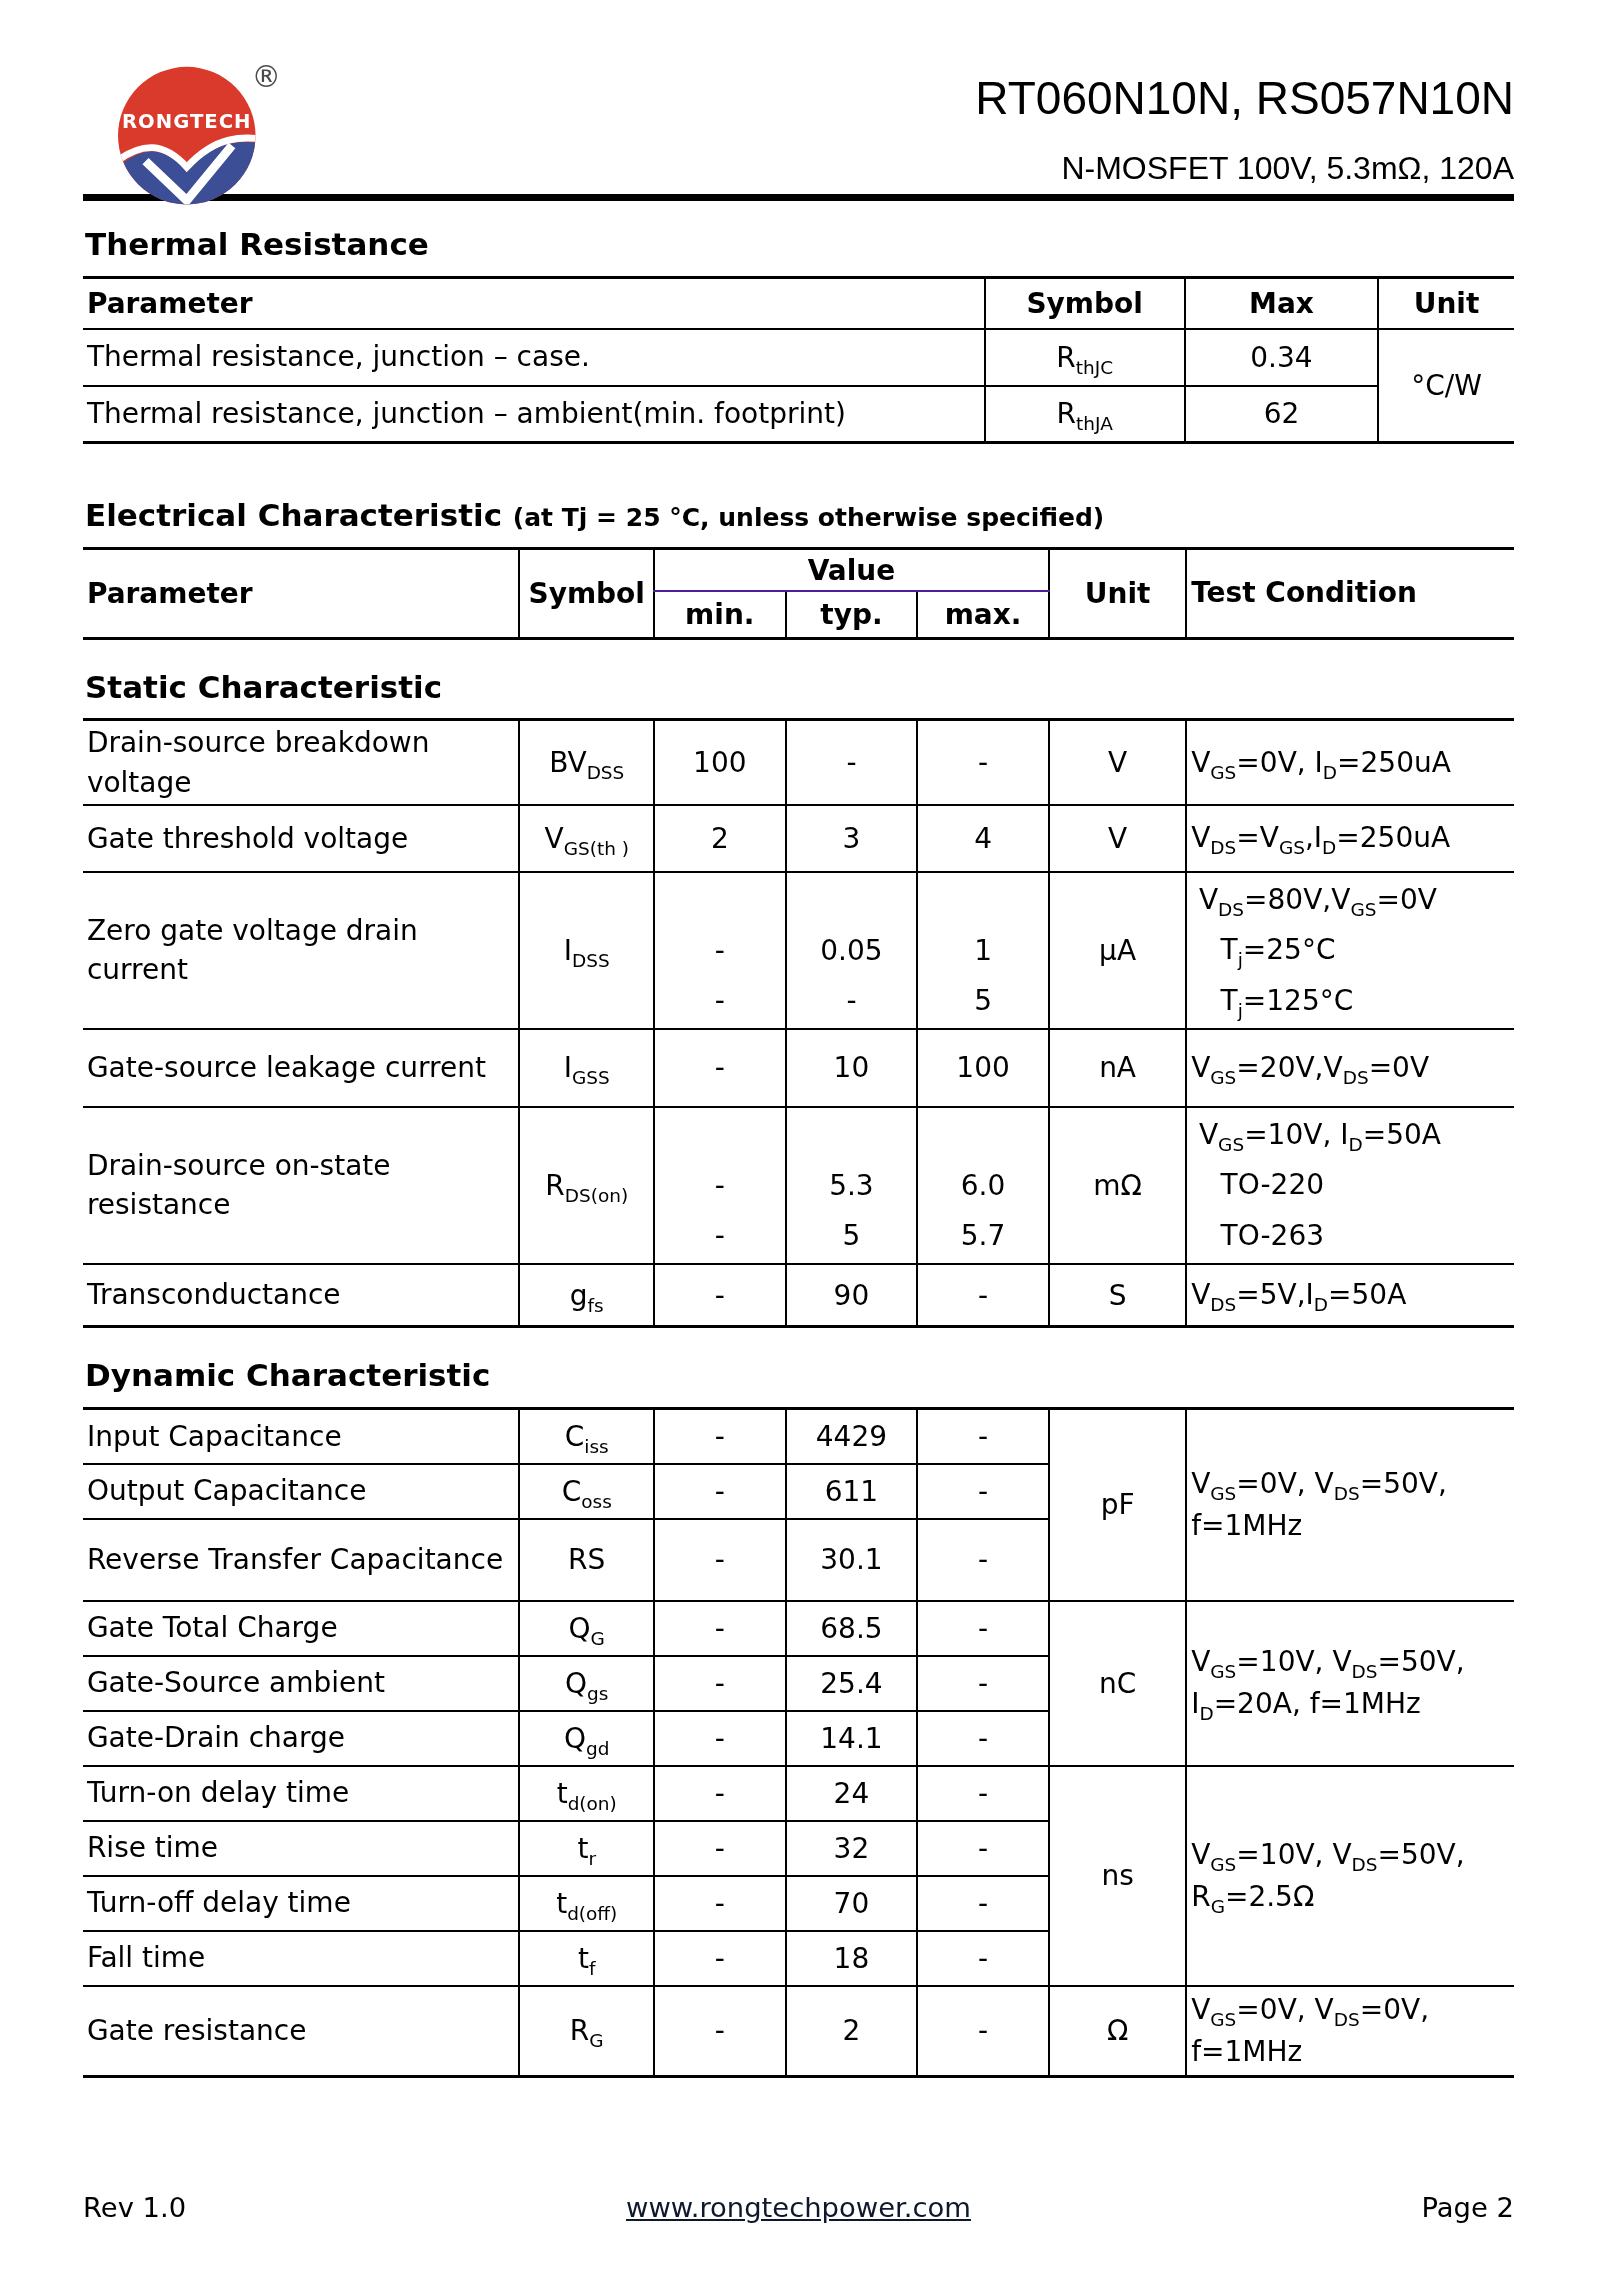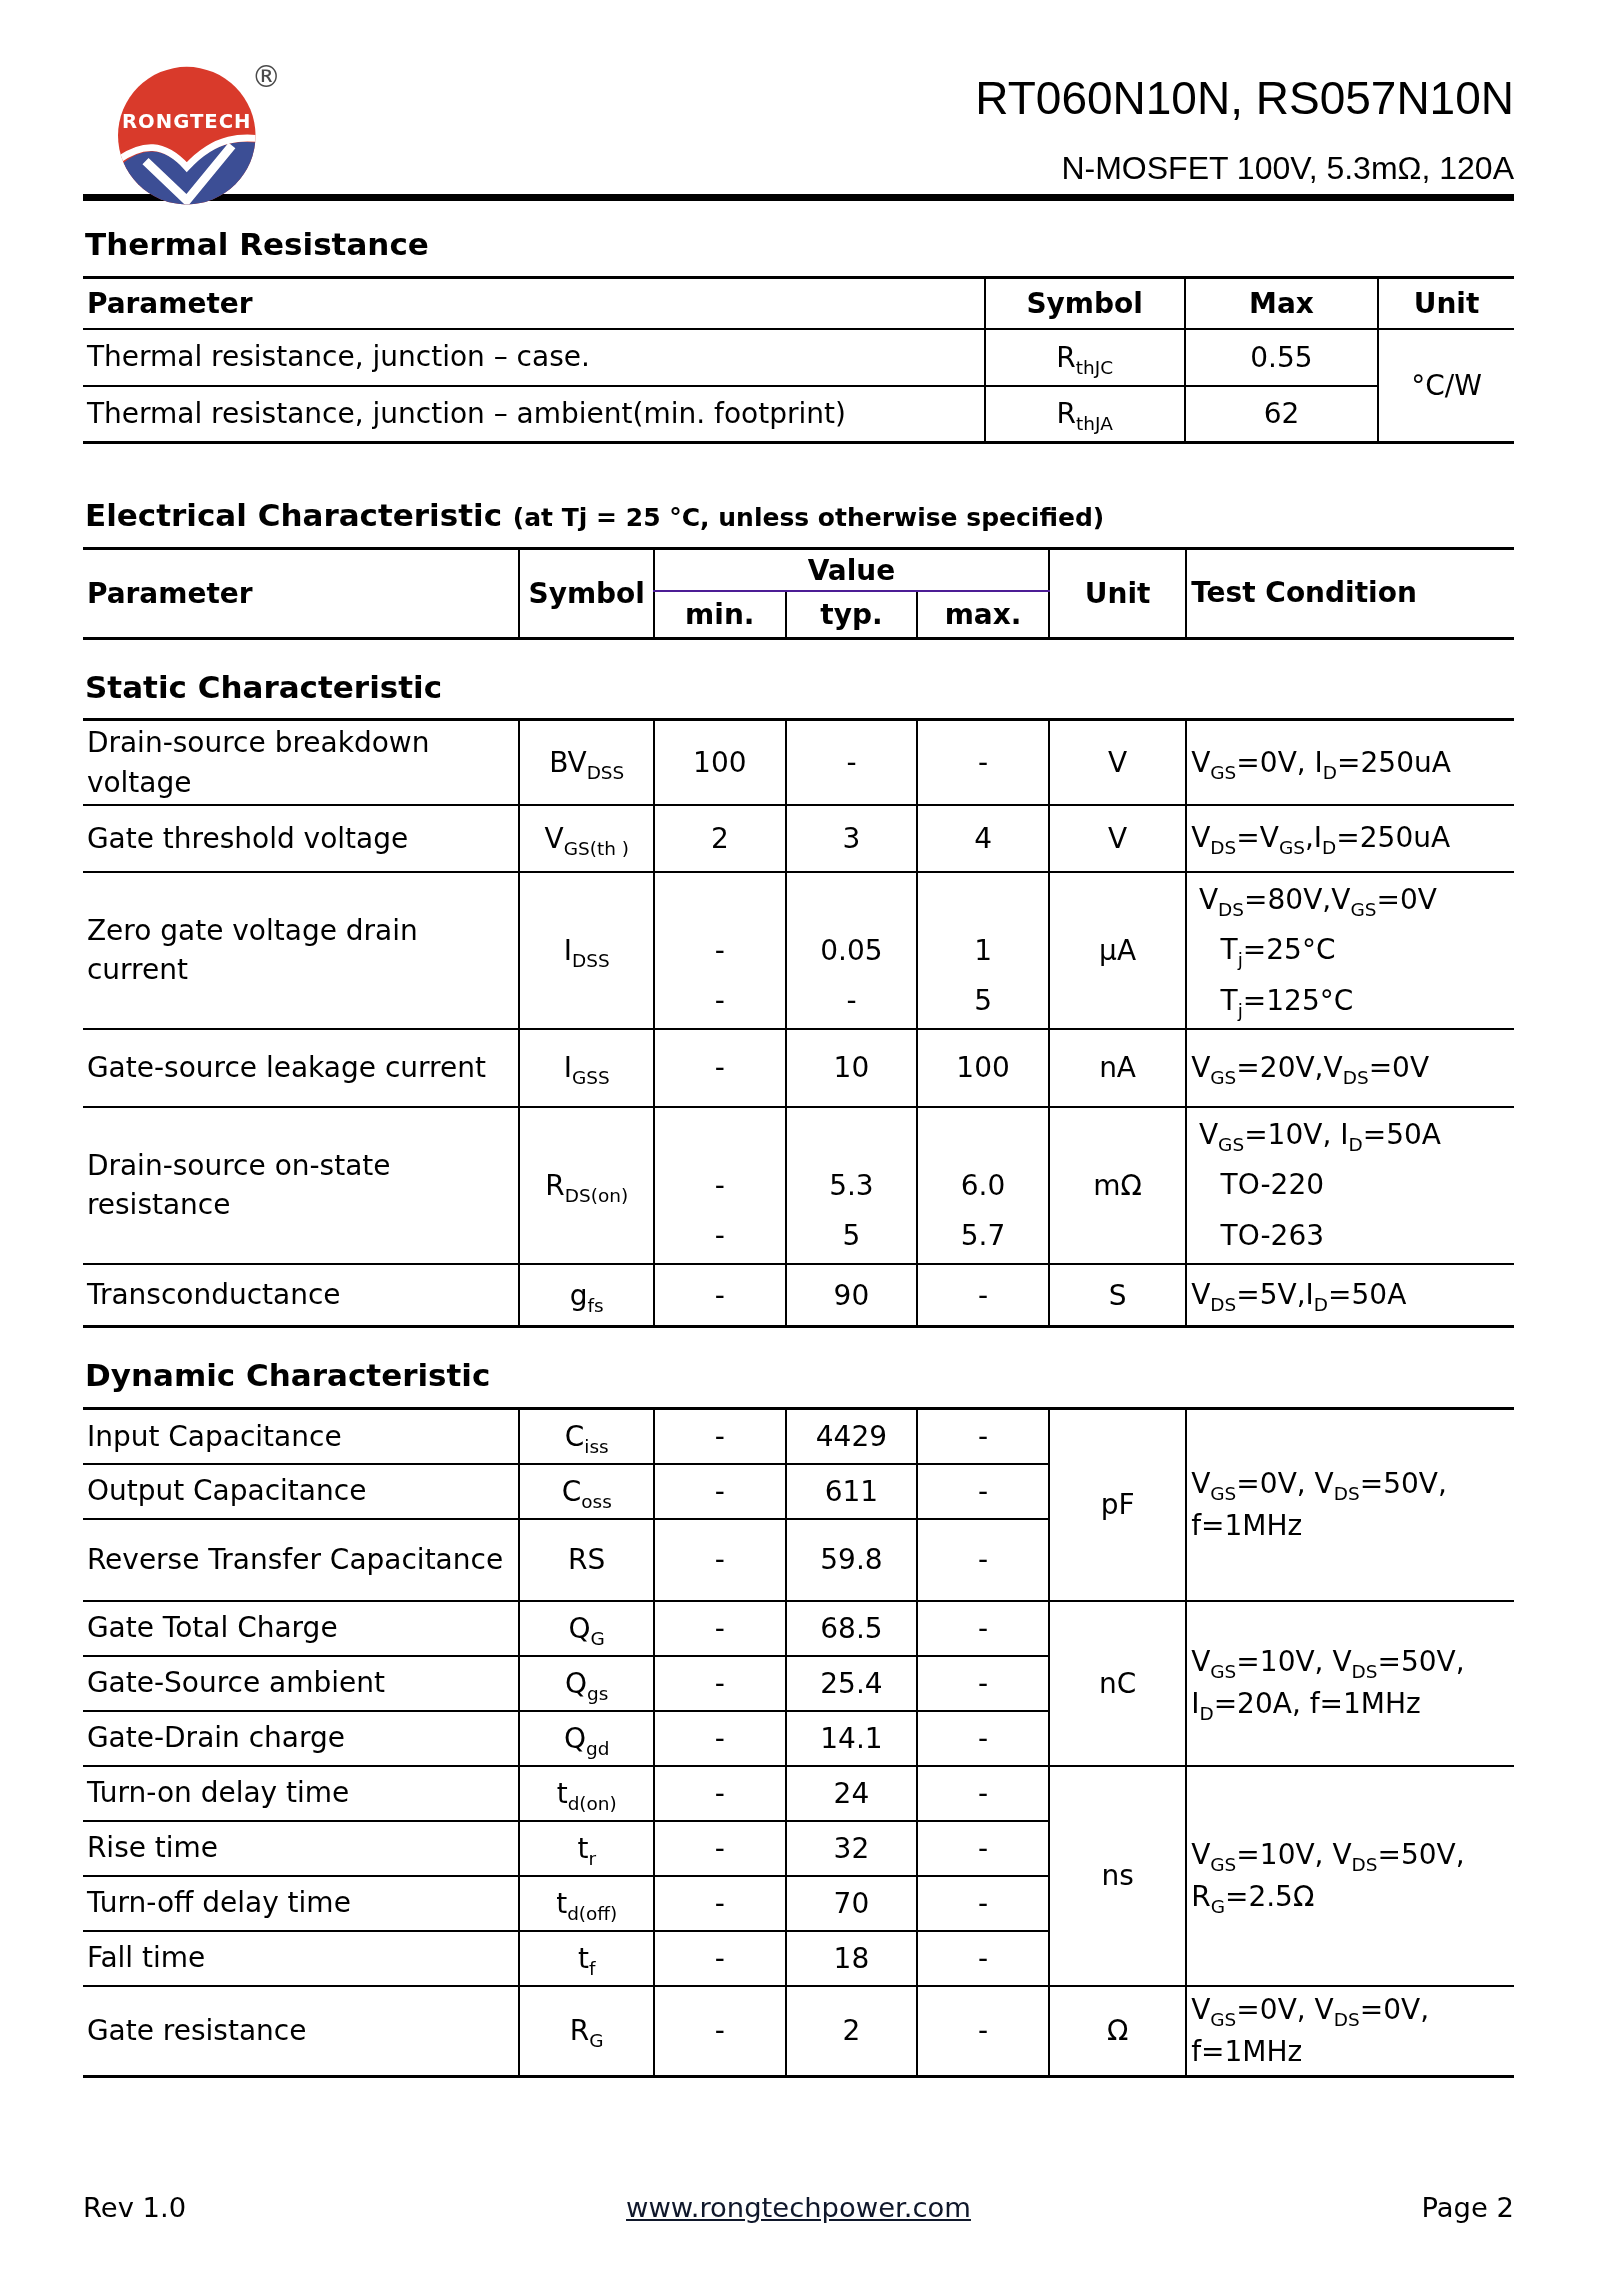--- a/index.html
+++ b/index.html
@@ -108,21 +108,21 @@
     <tbody>
         <tr class="r50">
       <td class="param head bb">Parameter</td>
       <td class="c head bl bb">Symbol</td>
       <td class="c head bl bb">Max</td>
       <td class="c head bl bb">Unit</td>
     </tr>
     <tr class="r58">
       <td class="param bb">Thermal resistance, junction – case.</td>
       <td class="c bl bb">R<sub>thJC</sub></td>
-      <td class="c bl bb">0.55</td>
+      <td class="c bl bb">0.34</td>
       <td class="c bl" rowspan="2">°C/W</td>
     </tr>
     <tr class="r58">
       <td class="param">Thermal resistance, junction – ambient(min. footprint)</td>
       <td class="c bl">R<sub>thJA</sub></td>
       <td class="c bl">62</td>
     </tr>
   </tbody>
     </table>
 
@@ -307,21 +307,21 @@
       <td class="param bb">Output Capacitance</td>
       <td class="c bl bb">C<sub>oss</sub></td>
       <td class="c bl bb">-</td>
       <td class="c bl bb">611</td>
       <td class="c bl bb">-</td>
     </tr>
     <tr class="r84">
       <td class="param bb">Reverse Transfer Capacitance</td>
       <td class="c bl bb">RS</td>
       <td class="c bl bb">-</td>
-      <td class="c bl bb">59.8</td>
+      <td class="c bl bb">30.1</td>
       <td class="c bl bb">-</td>
     </tr>
 
     <tr class="r56">
       <td class="param bb">Gate Total Charge</td>
       <td class="c bl bb">Q<sub>G</sub></td>
       <td class="c bl bb">-</td>
       <td class="c bl bb">68.5</td>
       <td class="c bl bb">-</td>
       <td class="c bl bb" rowspan="3">nC</td>

